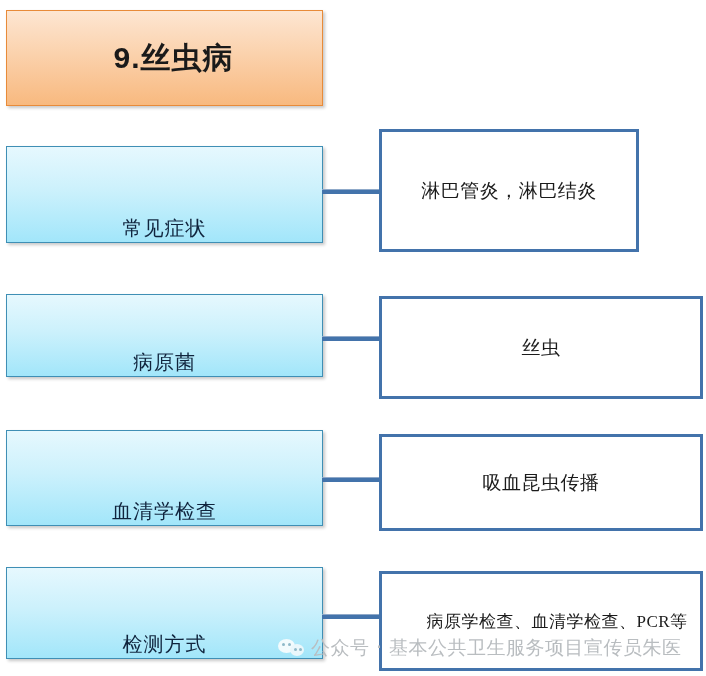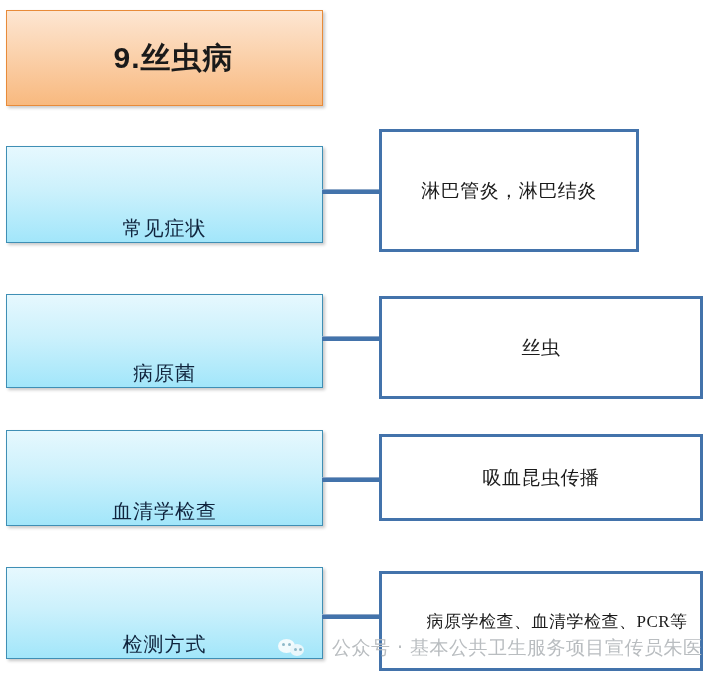--- a/index.html
+++ b/index.html
@@ -96,21 +96,21 @@
     border-top: 1px solid #8fa9c9;
   }
 
   
   .watermark {
     position: absolute;
     left: 277px;
     top: 633px;
     display: flex;
     align-items: center;
-    gap: 25px;
+    gap: 4px;
     pointer-events: none;
   }
   .wm-icon {
     width: 30px;
     height: 30px;
     position: relative;
     flex: 0 0 auto;
   }
   .wm-bubble-a, .wm-bubble-b {
     position: absolute;
@@ -150,33 +150,33 @@
   </div>
 
   <div class="cat-box" style="top:146px; height:97px;">
     <span class="cat-text">常见症状</span>
   </div>
   <div class="connector" style="left:322px; top:189px; width:60px;"></div>
   <div class="val-box" style="left:379px; top:129px; width:260px; height:123px;">
     <span class="val-text">淋巴管炎，淋巴结炎</span>
   </div>
 
-  <div class="cat-box" style="top:294px; height:94px;">
+  <div class="cat-box" style="top:294px; height:83px;">
     <span class="cat-text">病原菌</span>
   </div>
   <div class="connector" style="left:322px; top:336px; width:60px;"></div>
   <div class="val-box" style="left:379px; top:296px; width:324px; height:103px;">
     <span class="val-text">丝虫</span>
   </div>
 
   <div class="cat-box" style="top:430px; height:96px;">
     <span class="cat-text">血清学检查</span>
   </div>
   <div class="connector" style="left:322px; top:477px; width:60px;"></div>
-  <div class="val-box" style="left:379px; top:434px; width:324px; height:87px;">
+  <div class="val-box" style="left:379px; top:434px; width:324px; height:97px;">
     <span class="val-text">吸血昆虫传播</span>
   </div>
 
   <div class="cat-box" style="top:567px; height:92px;">
     <span class="cat-text">检测方式</span>
   </div>
   <div class="connector" style="left:322px; top:614px; width:60px;"></div>
   <div class="val-box" style="left:379px; top:571px; width:324px; height:100px;">
     <span class="val-text small">病原学检查、血清学检查、PCR等</span>
   </div>

